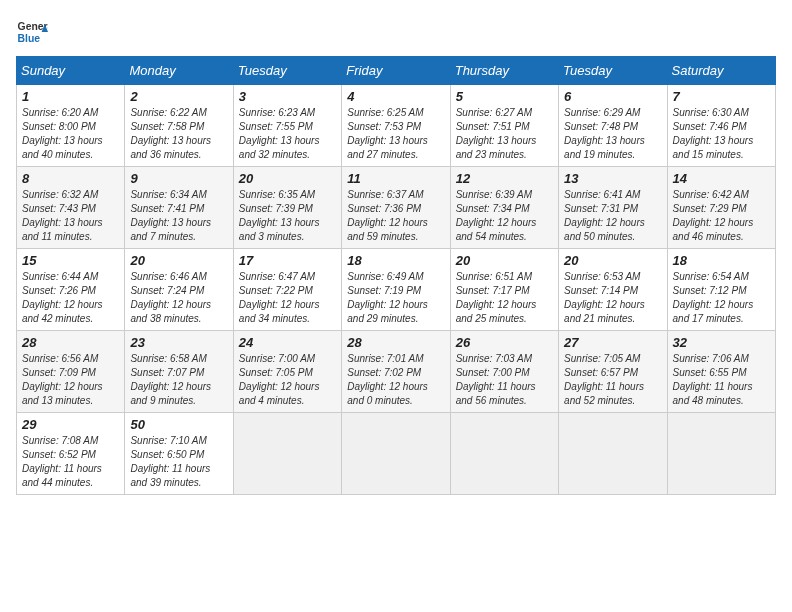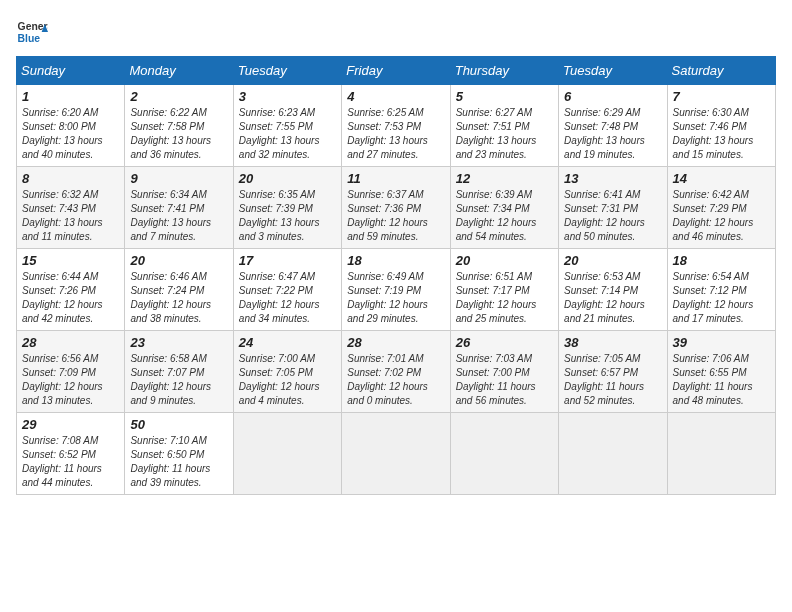--- a/index.html
+++ b/index.html
@@ -217,25 +217,25 @@
         </td>
         <td>
           <span class="day-num">28</span>
           <div class="day-info">Sunrise: 7:01 AM<br>Sunset: 7:02 PM<br>Daylight: 12 hours<br>and 0 minutes.</div>
         </td>
         <td>
           <span class="day-num">26</span>
           <div class="day-info">Sunrise: 7:03 AM<br>Sunset: 7:00 PM<br>Daylight: 11 hours<br>and 56 minutes.</div>
         </td>
         <td>
-          <span class="day-num">38</span>
+          <span class="day-num">27</span>
           <div class="day-info">Sunrise: 7:05 AM<br>Sunset: 6:57 PM<br>Daylight: 11 hours<br>and 52 minutes.</div>
         </td>
         <td>
-          <span class="day-num">39</span>
+          <span class="day-num">32</span>
           <div class="day-info">Sunrise: 7:06 AM<br>Sunset: 6:55 PM<br>Daylight: 11 hours<br>and 48 minutes.</div>
         </td>
       </tr>
       <tr>
         <td>
           <span class="day-num">29</span>
           <div class="day-info">Sunrise: 7:08 AM<br>Sunset: 6:52 PM<br>Daylight: 11 hours<br>and 44 minutes.</div>
         </td>
         <td>
           <span class="day-num">50</span>

